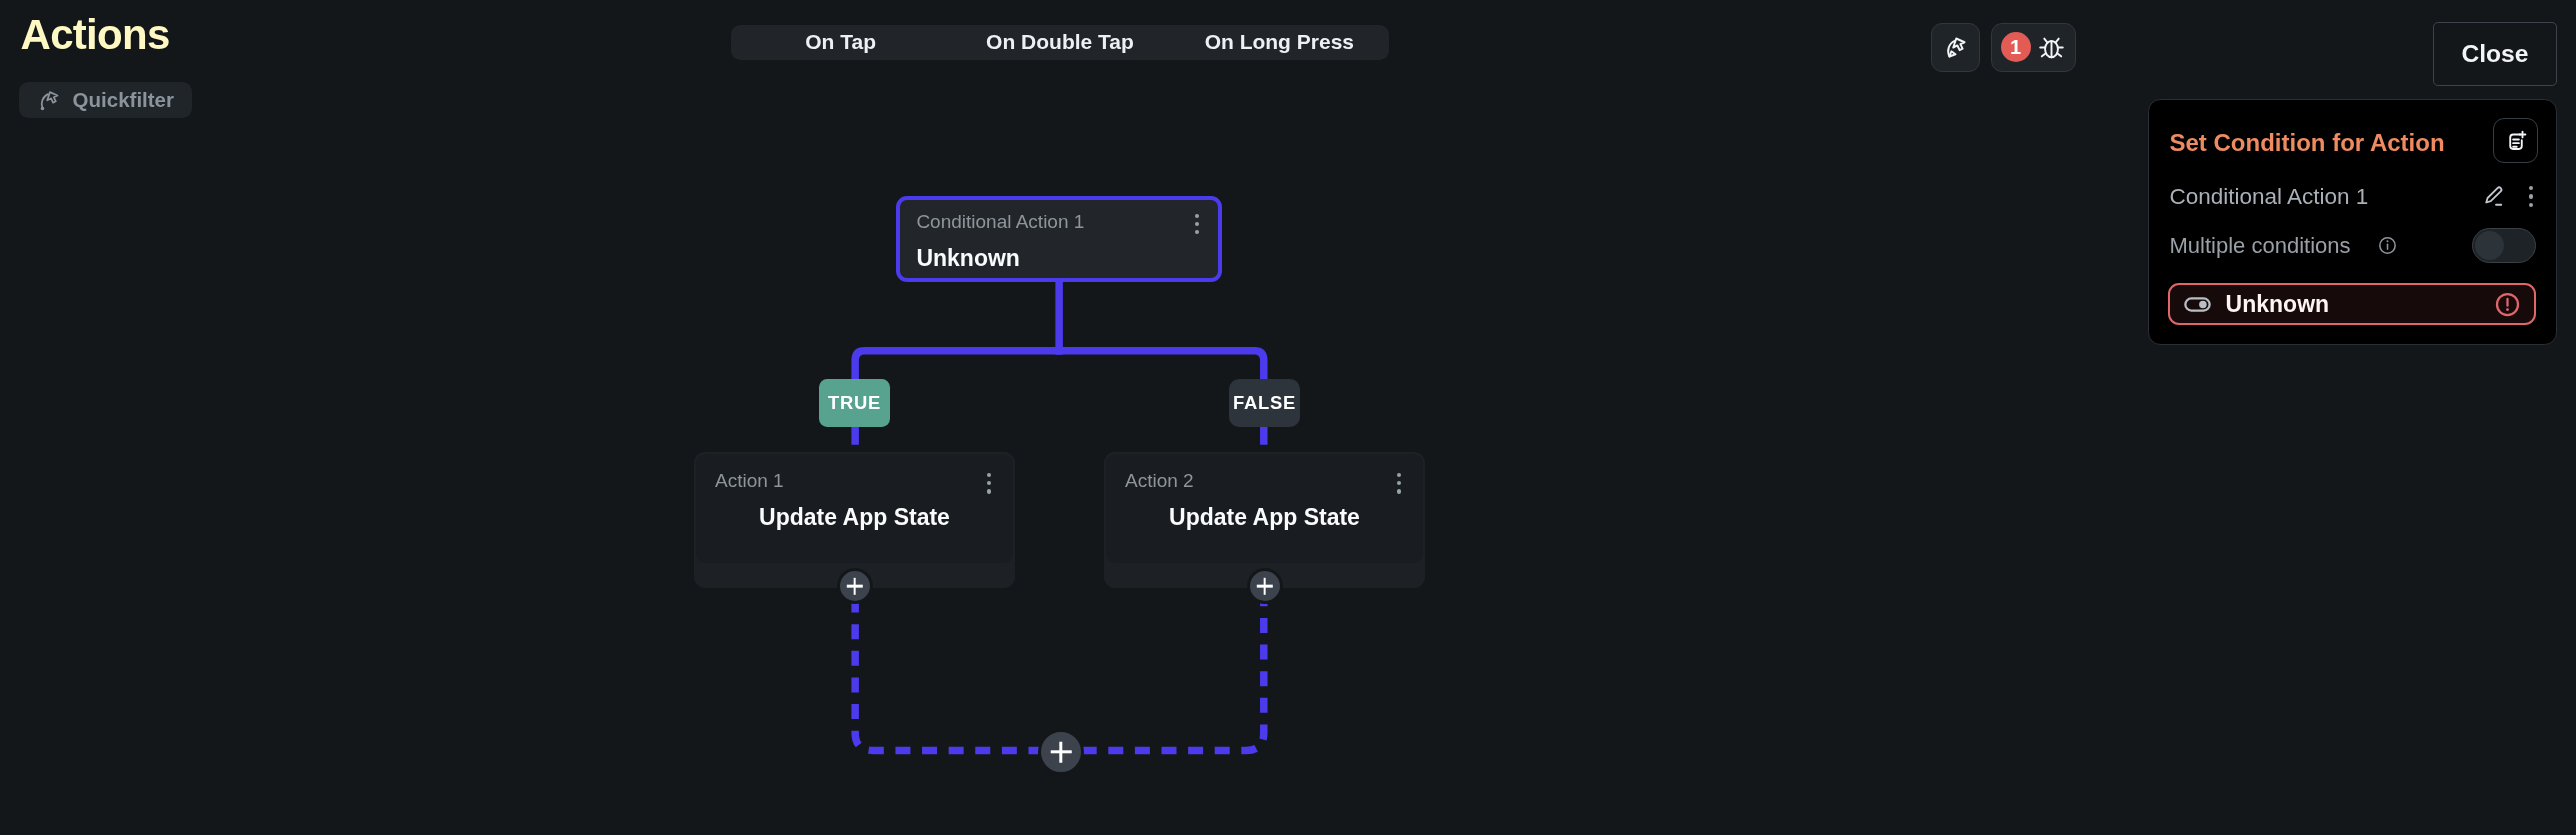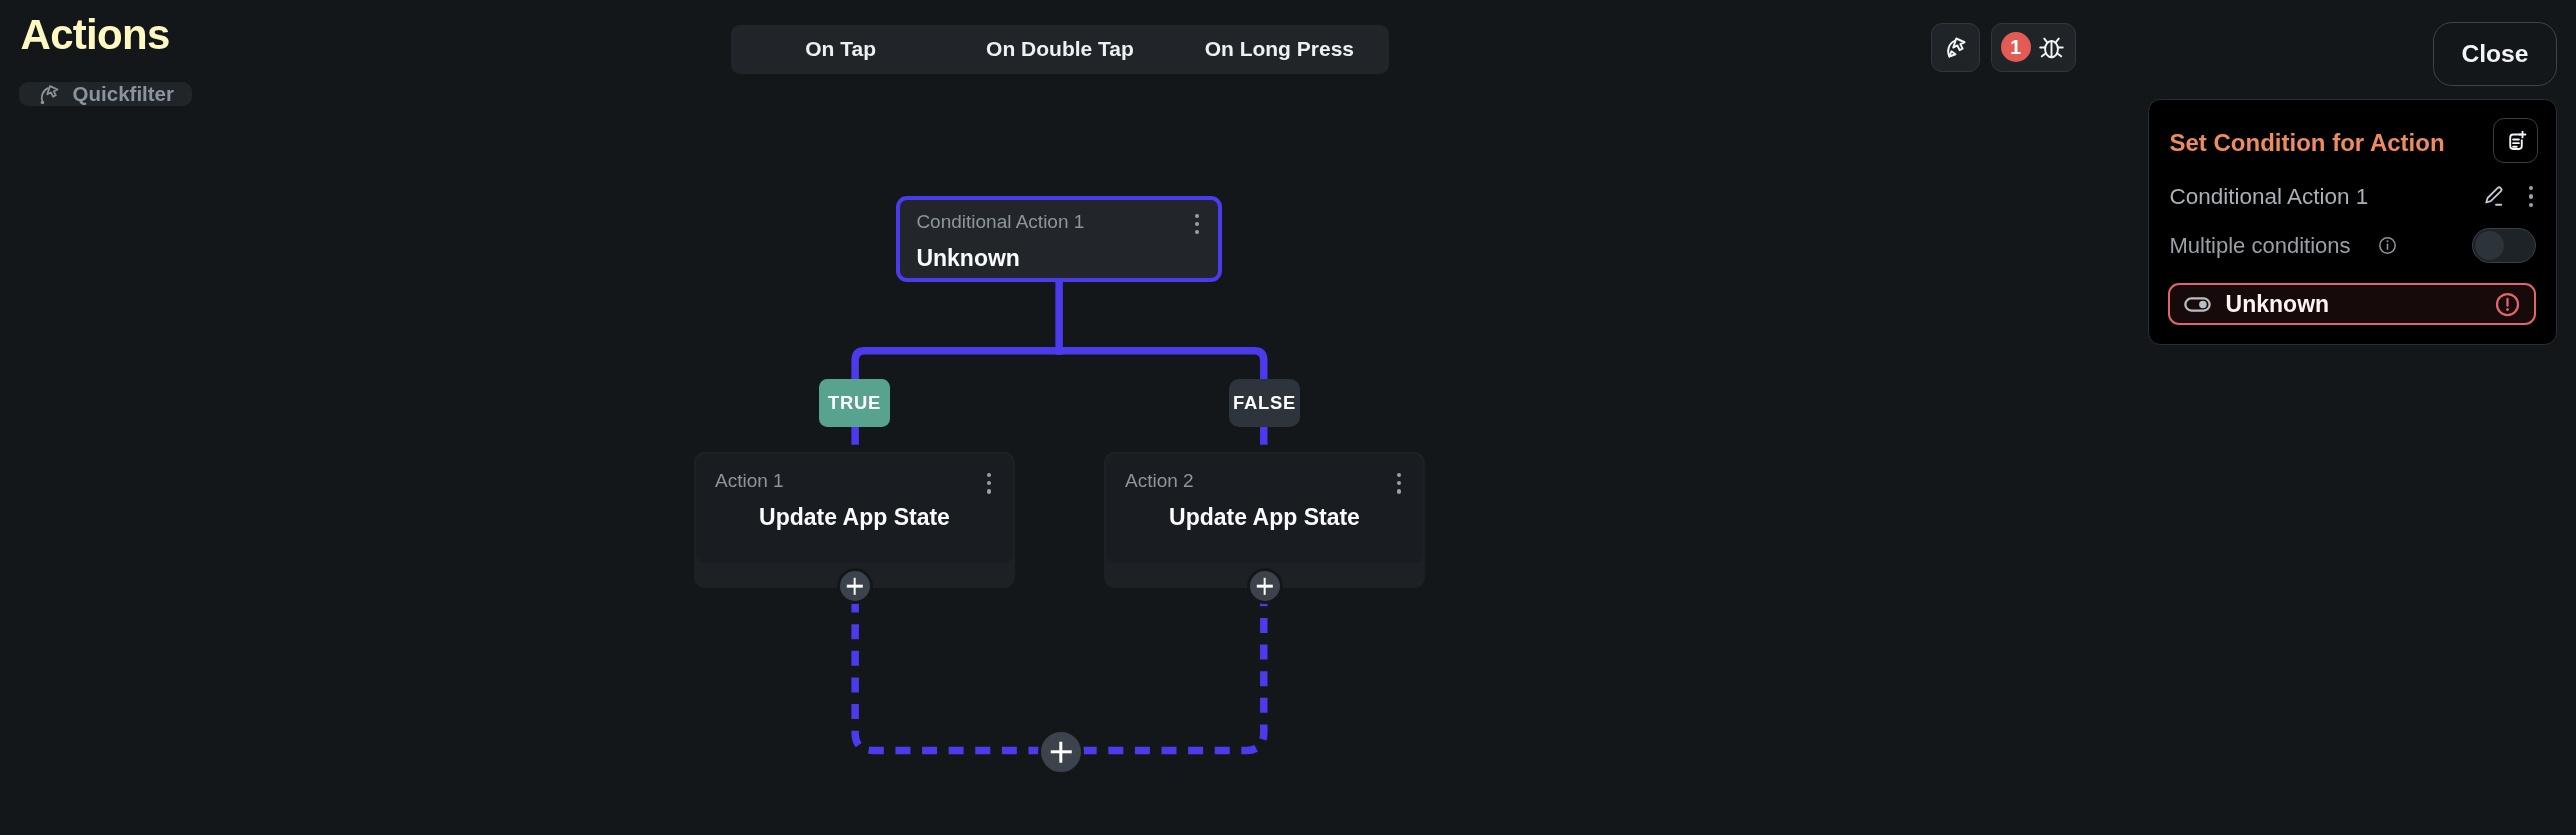--- a/index.html
+++ b/index.html
@@ -1,33 +1,33 @@
 <!DOCTYPE html>
 <html style="font-size:11px"><head>
 <meta charset="utf-8">
 <style>
   html,body{margin:0;padding:0;background:#0b0d0f;}
   .stage{position:relative;width:2576px;height:835px;background:#14171a;overflow:hidden;
          font-family:"Liberation Sans",sans-serif;color:#fff;}
   
   .page-title{position:absolute;left:20.5px;top:11px;font-size:42px;font-weight:bold;letter-spacing:-0.7px;color:#fef9c3;}
-  .quickfilter{position:absolute;left:19px;top:82px;height:24px;display:flex;align-items:center;gap:11px;
+  .quickfilter{position:absolute;left:19px;top:82px;height:36px;display:flex;align-items:center;gap:11px;
                background:#20252a;border-radius:9.6px;padding:0 18px;cursor:pointer;}
   .quickfilter .label{font-size:20.5px;font-weight:bold;color:#8b939b;}
-  .tabbar{position:absolute;left:731px;top:24.6px;width:658px;height:49px;background:#212529;border-radius:9.6px;
+  .tabbar{position:absolute;left:731px;top:24.6px;width:658px;height:35px;background:#212529;border-radius:9.6px;
           display:flex;align-items:stretch;}
   .tab{flex:1;display:flex;align-items:center;justify-content:center;font-size:21px;font-weight:bold;
        color:#eef1f3;cursor:pointer;}
   .iconbtn{position:absolute;top:22.5px;height:49px;background:#1f2428;border:1.4px solid #31373d;border-radius:11px;
            display:flex;align-items:center;justify-content:center;box-sizing:border-box;cursor:pointer;}
   .iconbtn.flowtest{left:1931px;width:49px;}
   .iconbtn.debug{left:1991px;width:85px;gap:6.8px;}
   .badge{width:30px;height:30px;border-radius:50%;background:#e25c55;display:flex;align-items:center;justify-content:center;
          font-size:20px;font-weight:bold;color:#fff;}
-  .close-btn{position:absolute;left:2433px;top:22px;width:124px;height:64px;border:1.4px solid #3d444c;border-radius:19px;
+  .close-btn{position:absolute;left:2433px;top:22px;width:124px;height:64px;border:1.4px solid #3d444c;border-radius:5px;
              background:transparent;display:flex;align-items:center;justify-content:center;
              font-size:24.6px;font-weight:bold;color:#f2f4f6;box-sizing:border-box;cursor:pointer;}
   
   .panel{position:absolute;left:2148px;top:99px;width:409px;height:246px;background:#000000;
          border:1.4px solid #2a2f35;border-radius:12.3px;box-sizing:border-box;}
   .panel-title{position:absolute;left:20.5px;top:29px;font-size:24px;font-weight:bold;color:#ee8b60;}
   .panel-addbtn{position:absolute;right:18px;top:18px;width:45px;height:45px;border:1.4px solid #383e45;border-radius:11px;
                 display:flex;align-items:center;justify-content:center;box-sizing:border-box;cursor:pointer;}
   .panel-row2{position:absolute;left:20.5px;right:20.5px;top:81px;height:31px;display:flex;align-items:center;}
   .panel-action-name{font-size:22.5px;color:#a9b0b7;}

